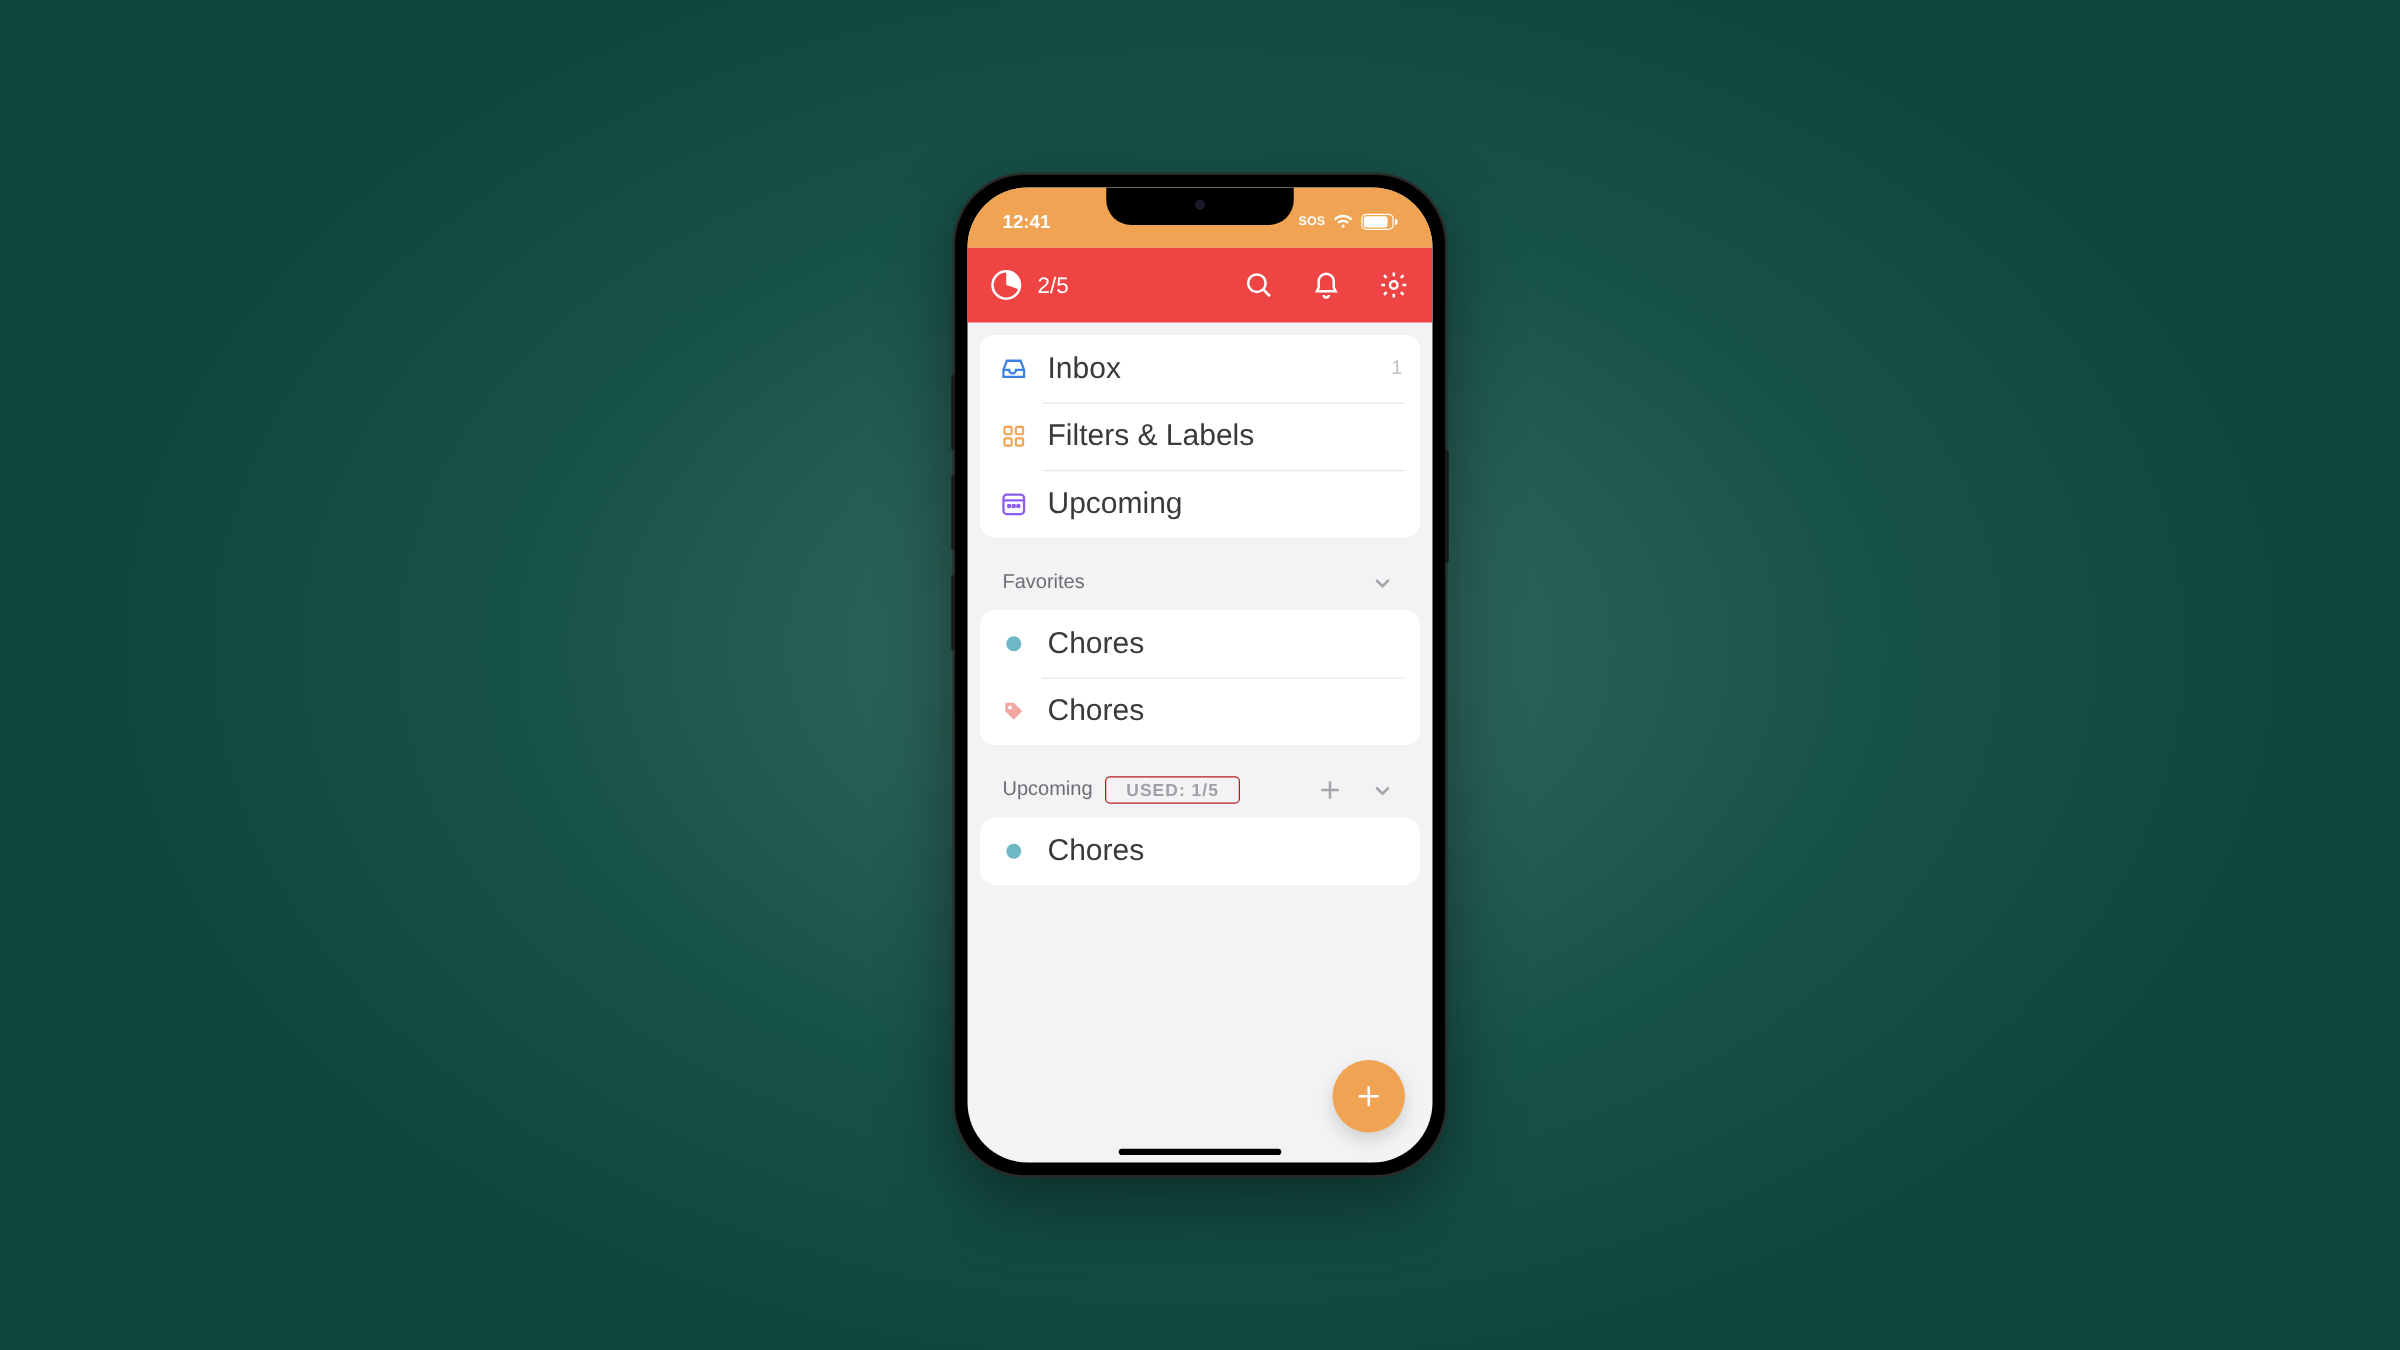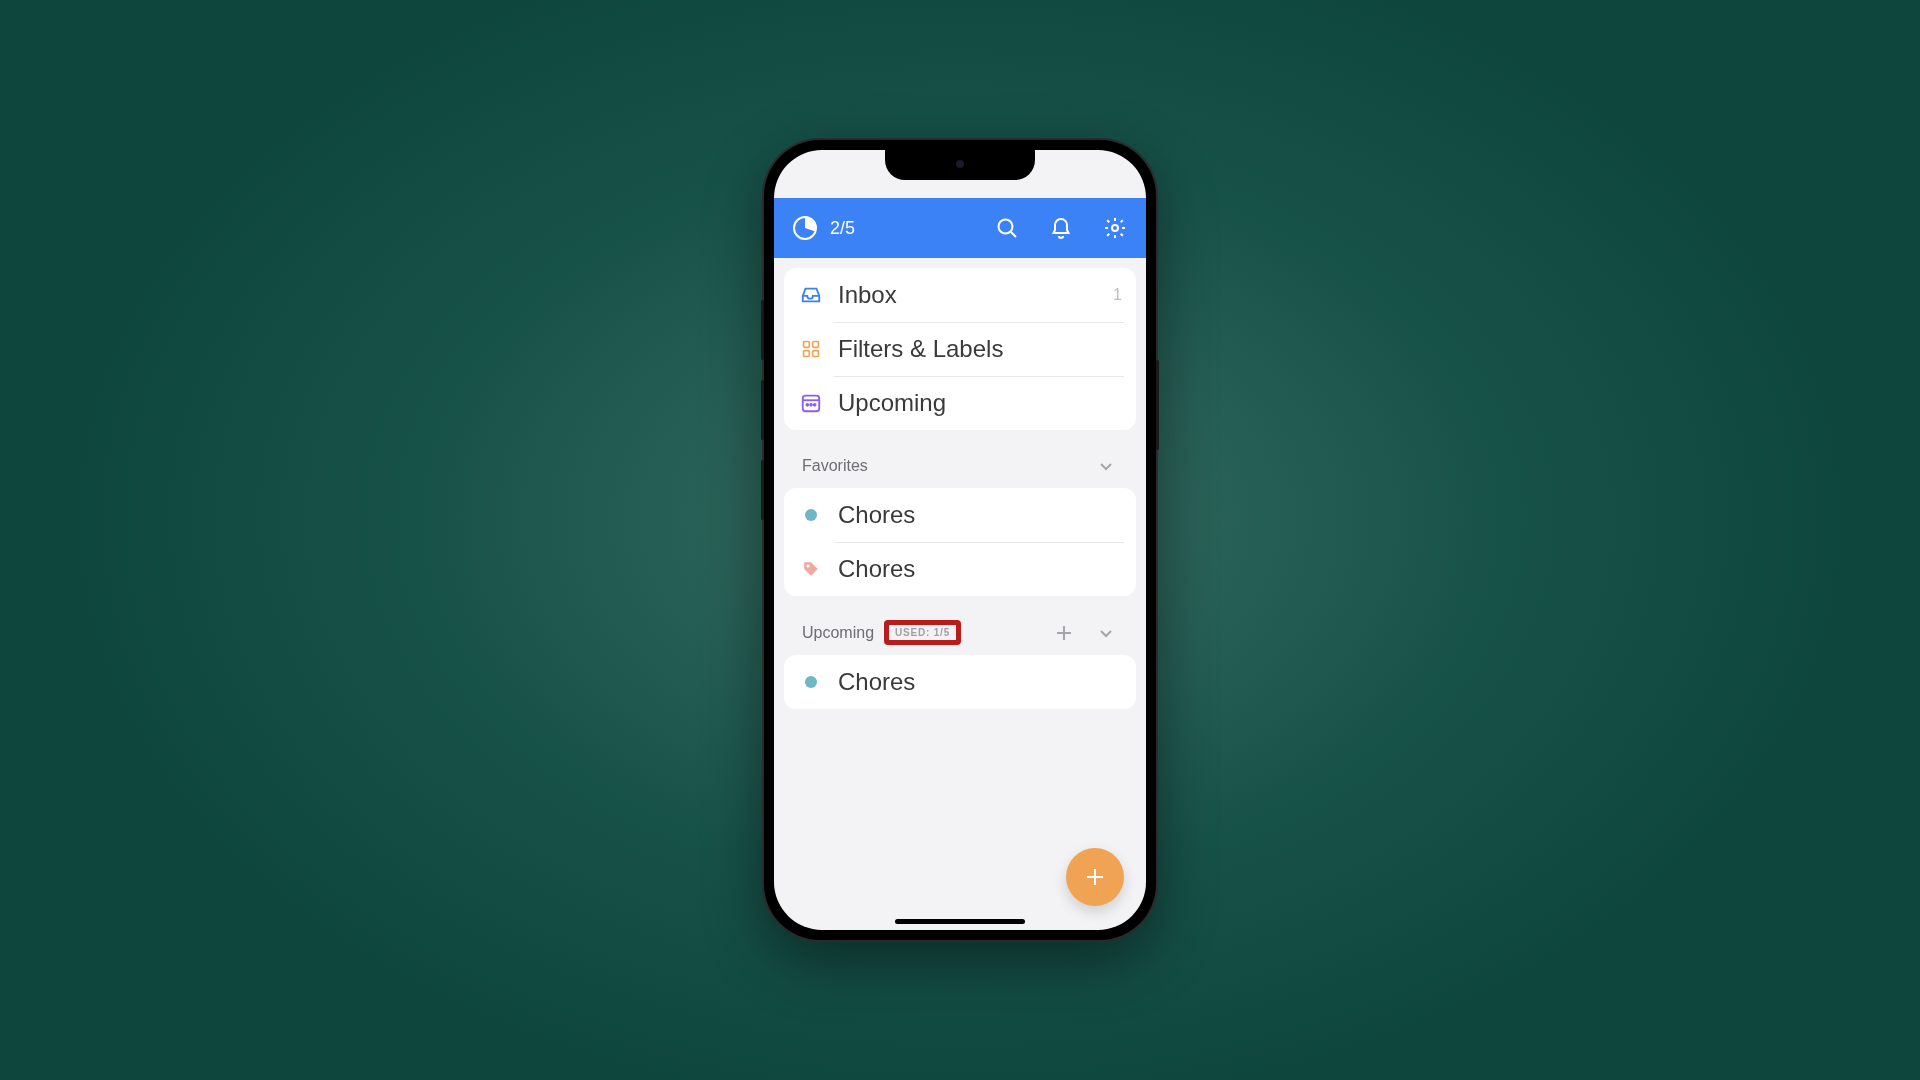--- a/index.html
+++ b/index.html
@@ -51,21 +51,21 @@
   }
   .sb-right { display:flex; align-items:center; gap:6px; font-size:10px; font-weight:700;}
   .wifi { width:17px; height:13px; }
   .batt { display:flex; align-items:center; }
   .batt-body { width:26px; height:13px; border:1.5px solid #fff; border-radius:4px; position:relative; }
   .batt-body::after{content:""; position:absolute; left:1px; top:1px; bottom:1px; width:78%; background:#fff; border-radius:2px;}
   .batt-tip { width:2px; height:5px; background:#fff; border-radius:0 2px 2px 0; margin-left:1px;}
   .batt-txt { position:absolute; width:26px; text-align:center; font-size:10px; color:#e69a42; font-weight:700; line-height:13px;}
   .header {
     position:absolute; top:48px; left:0; right:0; height:60px;
-    background:#3b82f6; display:flex; align-items:center;
+    background:#ef4444; display:flex; align-items:center;
     padding: 0 18px; gap:10px; color:#fff;
   }
   .hdr-left{display:flex; align-items:center; gap:12px; flex:1;}
   .hdr-count{font-size:18px; font-weight:500;}
   .hdr-icons{display:flex; gap:28px; align-items:center;}
   .hic{width:26px; height:26px; display:flex; align-items:center; justify-content:center;}
   .content{
     position:absolute; top:108px; left:0; right:0; bottom:0;
     padding: 10px 10px 0 10px; overflow:hidden;
   }
@@ -80,41 +80,56 @@
   .ricon{width:26px; display:flex; justify-content:center; margin-right:14px;}
   .rlabel{flex:1; font-size:24px; color:#3a3a3c;}
   .rcount{font-size:16px; color:#c0c0c4;}
   .dot{width:12px;height:12px;border-radius:50%;}
   .sect-head{
     display:flex; align-items:center; padding: 6px 18px 10px 18px;
     color:#7a7a7e;
   }
   .sect-title{font-size:16px; font-weight:500; color:#6d6d72;}
   .badge{
-    margin-left:10px; font-size:10px; letter-spacing:.8px; font-weight:700;
-    color:#a0a0a5; border:5px solid #b91c1c; border-radius:4px; padding:2px 6px;
+    margin-left:10px; font-size:14px; letter-spacing:.8px; font-weight:700;
+    color:#a0a0a5; border:1px solid #b91c1c; border-radius:4px; padding:2px 16px;
   }
   .sect-spacer{flex:1;}
   .sect-act{width:24px; height:24px; display:flex; align-items:center; justify-content:center; color:#a5a5aa; margin-left:18px;}
   .fab{
     position:absolute; right:22px; bottom:24px;
     width:58px; height:58px; border-radius:50%;
     background:#f0a353; display:flex; align-items:center; justify-content:center;
     box-shadow:0 6px 14px rgba(0,0,0,.15);
   }
   svg{display:block;}
 </style>
 </head>
 <body>
 
 <div class="phone">
   <div class="screen">
     <div class="notch"></div>
     <div class="home-ind"></div>
 
+    <div class="statusbar">
+      <span>12:41</span>
+      <div class="sb-right">
+        <span>SOS</span>
+        <svg class="wifi" viewBox="0 0 20 14">
+            <path fill="#fff" d="M10 12.5a1.5 1.5 0 100-3 1.5 1.5 0 000 3zM4.5 7.2l1.6 1.6a5.5 5.5 0 017.8 0l1.6-1.6a7.8 7.8 0 00-11 0zM1.3 4l1.6 1.6a10 10 0 0114.2 0L18.7 4a12.3 12.3 0 00-17.4 0z"></path>
+          </svg>
+        <div class="batt">
+          <div class="batt-body">
+              <span class="batt-txt">87</span>
+            </div>
+            <div class="batt-tip"></div>
+        </div>
+      </div>
+    </div>
 
     <div class="header">
       <div class="hdr-left">
         <span class="hic">
           <svg width="26" height="26" viewBox="0 0 26 26">
               <circle cx="13" cy="13" r="11" fill="none" stroke="#fff" stroke-width="2"></circle>
               <path fill="#fff" d="M13 2 A11 11 0 0 1 23.4 16.6 L13 13 Z"></path>
             </svg>
         </span>
         <span class="hdr-count">2/5</span>

